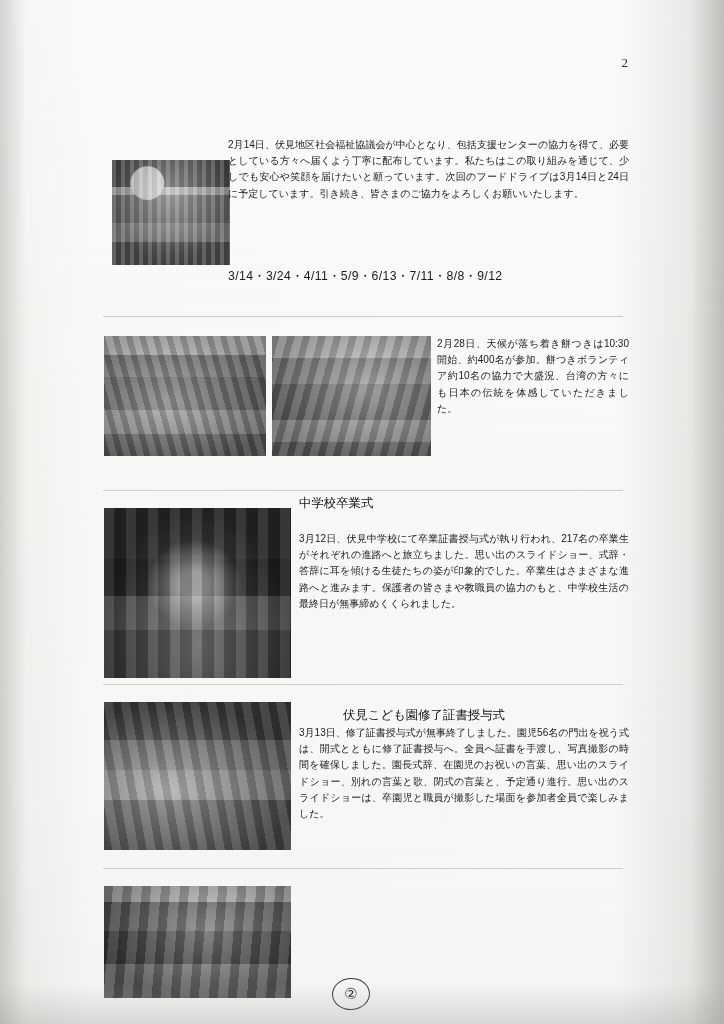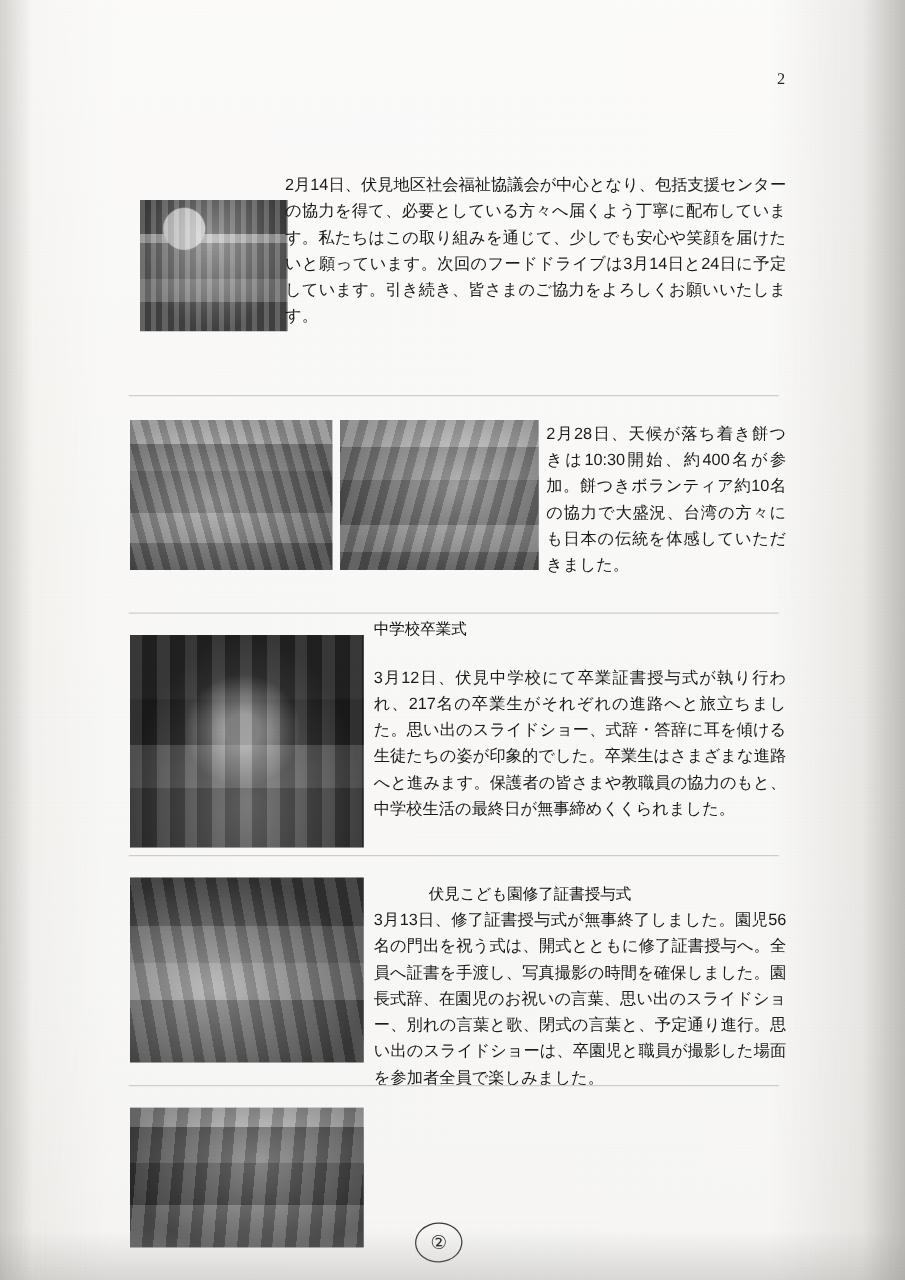--- a/index.html
+++ b/index.html
@@ -82,21 +82,21 @@
     background: #8d8d8a;
     overflow: hidden;
     filter: grayscale(100%) contrast(0.95);
   }
   .photo .layer {
     position: absolute;
     inset: 0;
   }
 
   .para {
-    font-size: 13px;
+    font-size: 10px;
     line-height: 1.62;
     color: #1a1a1a;
     text-align: justify;
     font-family: "Liberation Sans", sans-serif;
   }
   .dates {
     font-size: 12.2px;
     color: #1a1a1a;
     letter-spacing: 0.4px;
   }
@@ -193,20 +193,23 @@
 
   <div class="page-number-top">2</div>
 
 
   <div class="photo p1" style="left:112px; top:160px; width:118px; height:105px;">
     <div class="layer"></div>
   </div>
   <div class="section" style="top:137px; left:228px; width:401px;">
     <div class="para">2月14日、伏見地区社会福祉協議会が中心となり、包括支援センターの協力を得て、必要としている方々へ届くよう丁寧に配布しています。私たちはこの取り組みを通じて、少しでも安心や笑顔を届けたいと願っています。次回のフードドライブは3月14日と24日に予定しています。引き続き、皆さまのご協力をよろしくお願いいたします。</div>
   </div>
+  <div class="section" style="top:268px; left:228px; width:401px;">
+    <div class="dates">3/14・3/24・4/11・5/9・6/13・7/11・8/8・9/12</div>
+  </div>
 
   <div class="divider" style="top:316px;"></div>
 
   <div class="photo p2" style="left:104px; top:336px; width:162px; height:120px;">
     <div class="layer"></div>
   </div>
   <div class="photo p3" style="left:272px; top:336px; width:159px; height:120px;">
     <div class="layer"></div>
   </div>
   <div class="section" style="top:336px; left:437px; width:192px;">

